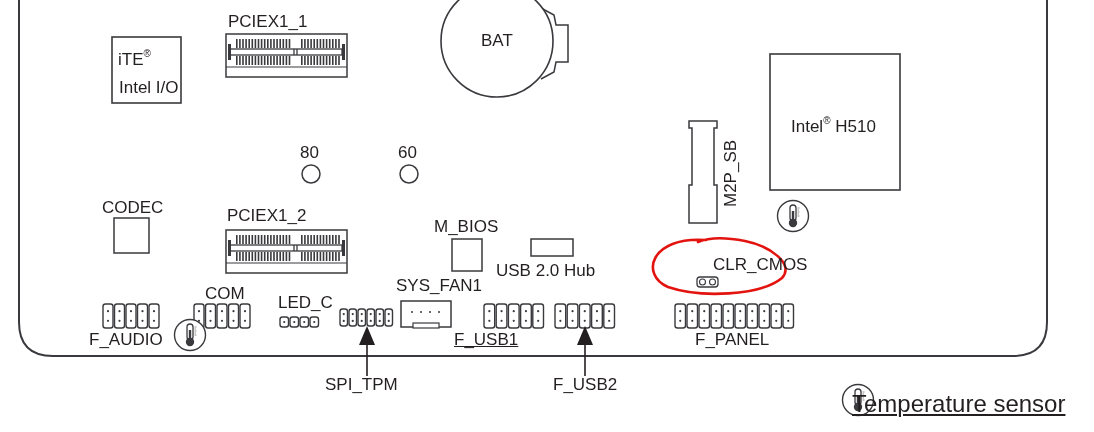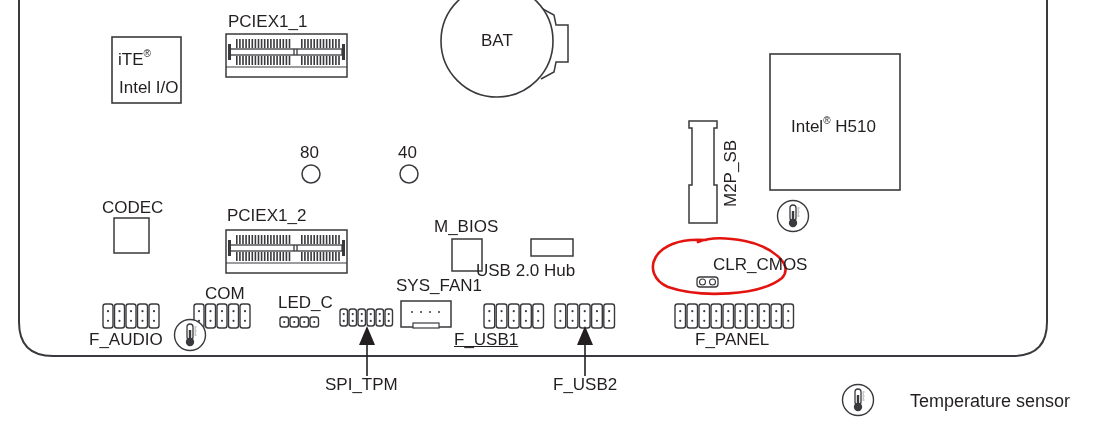--- a/index.html
+++ b/index.html
@@ -369,26 +369,26 @@
 <div class="lbl" style="left:119px;top:79px;">Intel I/O</div>
 <div class="lbl" style="left:228px;top:13px;">PCIEX1_1</div>
 <div class="lbl" style="left:227px;top:207px;">PCIEX1_2</div>
 <div class="lbl" style="left:481px;top:32px;">BAT</div>
 <div class="lbl" style="left:791px;top:118px;">
   <span>Intel</span><sup>®</sup>
   <span>H510</span>
 </div>
 <div class="lbl" style="left:706px;top:162px;transform:rotate(-90deg);transform-origin:left top;top:207px;left:722px;">M2P_SB</div>
 <div class="lbl" style="left:300px;top:144px;">80</div>
-<div class="lbl" style="left:398px;top:144px;">40</div>
+<div class="lbl" style="left:398px;top:144px;">60</div>
 <div class="lbl" style="left:102px;top:199px;">CODEC</div>
 <div class="lbl" style="left:434px;top:218px;">M_BIOS</div>
-<div class="lbl" style="left:476px;top:262px;">USB 2.0 Hub</div>
+<div class="lbl" style="left:496px;top:262px;">USB 2.0 Hub</div>
 <div class="lbl" style="left:668px;top:256px;margin-left:45px;">CLR_CMOS</div>
 <div class="lbl" style="left:396px;top:277px;">SYS_FAN1</div>
 <div class="lbl" style="left:205px;top:285px;">COM</div>
 <div class="lbl" style="left:278px;top:294px;">LED_C</div>
 <div class="lbl" style="left:89px;top:331px;">F_AUDIO</div>
 <div class="lbl" style="left:454px;top:331px;text-decoration:underline;">F_USB1</div>
 <div class="lbl" style="left:695px;top:331px;">F_PANEL</div>
 <div class="lbl" style="left:325px;top:376px;">SPI_TPM</div>
 <div class="lbl" style="left:553px;top:376px;text-align:center;">F_USB2</div>
-<div class="lbl" style="left:910px;top:392px;font-size:18px;">Temperature sensor</div>
+<div class="lbl" style="left:852px;top:392px;font-size:24px;text-decoration:underline;">Temperature sensor</div>
 
 </body></html>

